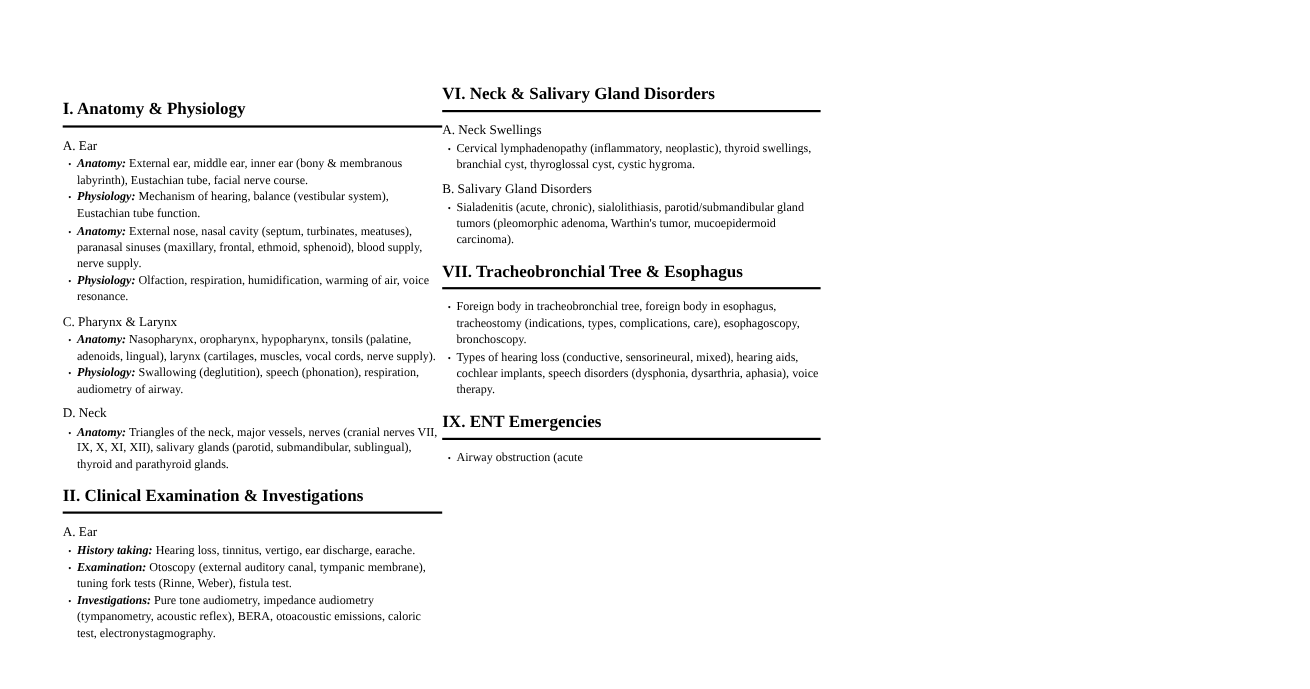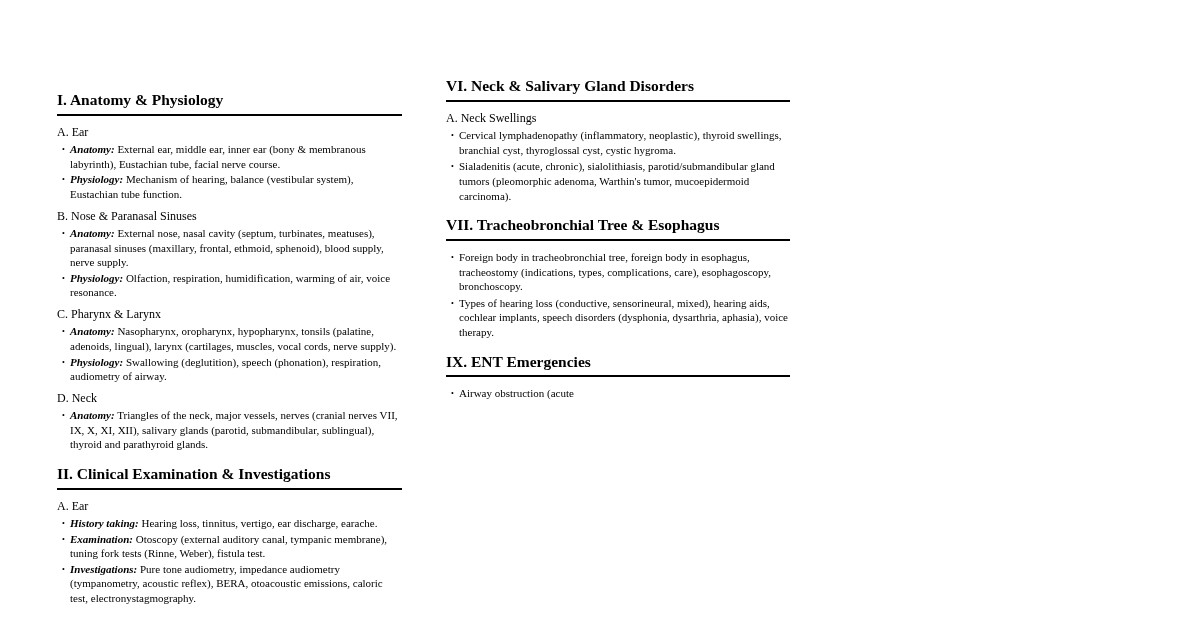--- a/index.html
+++ b/index.html
@@ -18,21 +18,21 @@
     position: relative;
     width: 1191px;
     height: 626px;
     background: #ffffff;
     overflow: hidden;
   }
   .column {
     position: absolute;
   }
   .col-left  { left: 57px;  top: 91px; width: 345px; }
-  .col-right { left: 446px; top: 77px; width: 344px; }
+  .col-right { left: 402px; top: 77px; width: 344px; }
 
   h2.section-title {
     font-size: 15.5px;
     font-weight: bold;
     line-height: 1.15;
     margin: 13px 0 9px 0;
     padding-bottom: 5px;
     border-bottom: 2px solid #000000;
   }
   section:first-child > h2.section-title { margin-top: 0; }
@@ -73,21 +73,20 @@
 
     <section>
       <h2 class="section-title">I. Anatomy &amp; Physiology</h2>
 
       <h3 class="subsection-title">A. Ear</h3>
       <ul class="bullets">
         <li class="bullet"><span class="lead">Anatomy:</span><span> External ear, middle ear, inner ear (bony &amp; membranous labyrinth), Eustachian tube, facial nerve course.</span></li>
         <li class="bullet"><span class="lead">Physiology:</span><span> Mechanism of hearing, balance (vestibular system), Eustachian tube function.</span></li>
       </ul>
 
-      <h3 class="subsection-title">B. Nose &amp; Paranasal Sinuses</h3>
       <ul class="bullets">
         <li class="bullet"><span class="lead">Anatomy:</span><span> External nose, nasal cavity (septum, turbinates, meatuses), paranasal sinuses (maxillary, frontal, ethmoid, sphenoid), blood supply, nerve supply.</span></li>
         <li class="bullet"><span class="lead">Physiology:</span><span> Olfaction, respiration, humidification, warming of air, voice resonance.</span></li>
       </ul>
 
       <h3 class="subsection-title">C. Pharynx &amp; Larynx</h3>
       <ul class="bullets">
         <li class="bullet"><span class="lead">Anatomy:</span><span> Nasopharynx, oropharynx, hypopharynx, tonsils (palatine, adenoids, lingual), larynx (cartilages, muscles, vocal cords, nerve supply).</span></li>
         <li class="bullet"><span class="lead">Physiology:</span><span> Swallowing (deglutition), speech (phonation), respiration, audiometry of airway.</span></li>
       </ul>
@@ -114,20 +113,21 @@
   <div class="column col-right">
 
     <section>
       <h2 class="section-title">VI. Neck &amp; Salivary Gland Disorders</h2>
 
       <h3 class="subsection-title">A. Neck Swellings</h3>
       <ul class="bullets">
         <li class="bullet"><span>Cervical lymphadenopathy (inflammatory, neoplastic), thyroid swellings, branchial cyst, thyroglossal cyst, cystic hygroma.</span></li>
       </ul>
 
+      <h3 class="subsection-title">B. Salivary Gland Disorders</h3>
       <ul class="bullets">
         <li class="bullet"><span>Sialadenitis (acute, chronic), sialolithiasis, parotid/submandibular gland tumors (pleomorphic adenoma, Warthin's tumor, mucoepidermoid carcinoma).</span></li>
       </ul>
     </section>
 
     <section>
       <h2 class="section-title">VII. Tracheobronchial Tree &amp; Esophagus</h2>
       <ul class="bullets">
         <li class="bullet"><span>Foreign body in tracheobronchial tree, foreign body in esophagus, tracheostomy (indications, types, complications, care), esophagoscopy, bronchoscopy.</span></li>
       </ul>

